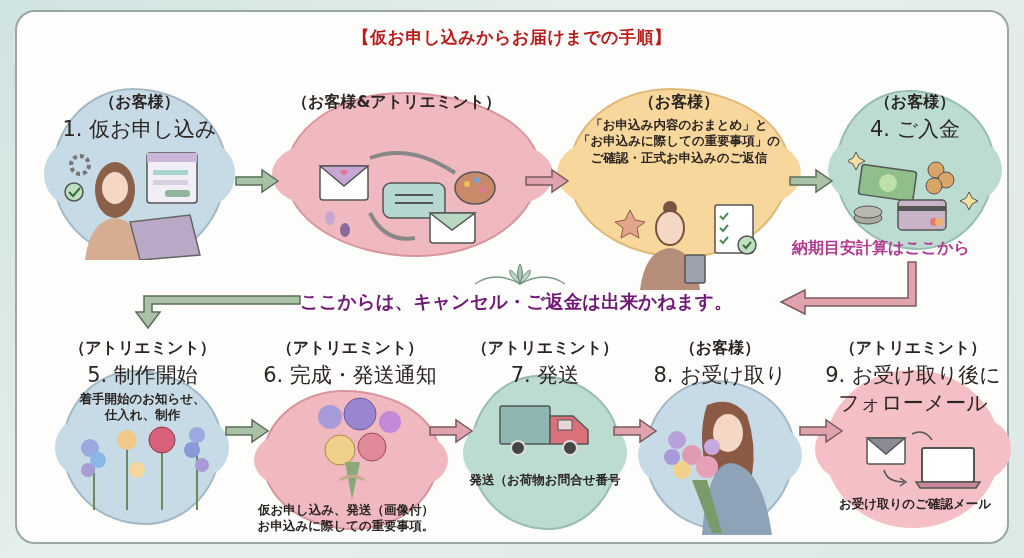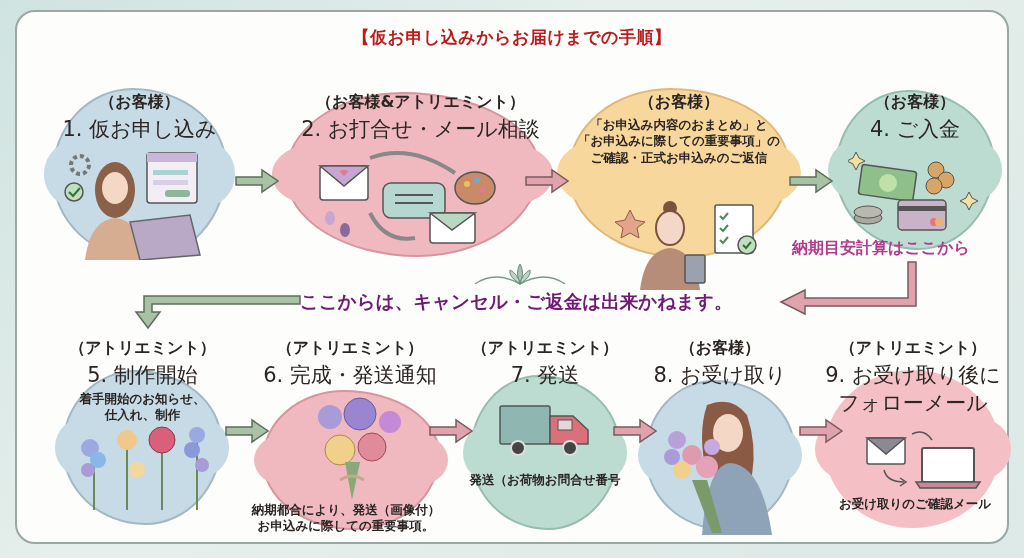--- a/index.html
+++ b/index.html
@@ -82,23 +82,22 @@
   <ellipse cx="55" cy="40" rx="20" ry="28" fill="#8a6049"></ellipse>
   <ellipse cx="55" cy="38" rx="13" ry="16" fill="#f4d7c4"></ellipse>
   <path d="M25 110 Q30 70 55 68 Q80 70 85 110 Z" fill="#d7ad92"></path>
   <path d="M70 72 L130 65 L140 105 L80 110 Z" fill="#b9a9c6" stroke="#666" stroke-width="1.5"></path>
 </svg>
 
 <svg class="arrow" style="left:234px;top:168px;" width="46" height="26" viewBox="0 0 46 26">
   <path d="M2 9 H28 V2 L44 13 L28 24 V17 H2 Z" fill="#a9c2a6" stroke="#5b6e5a" stroke-width="1.5"></path>
 </svg>
 
-<div class="step" style="left:288px;top:92px;width:265px;">
+<div class="step" style="left:264px;top:92px;width:265px;">
   <div class="role">（お客様&amp;アトリエミント）</div>
-  <div class="heading">2. お打合せ・メール相談</div>
 </div>
 <svg class="illus" style="left:315px;top:148px;" width="200" height="100" viewBox="0 0 200 100">
   <rect x="5" y="18" width="48" height="34" rx="3" fill="#fff" stroke="#555" stroke-width="1.5"></rect>
   <path d="M5 18 L29 38 L53 18 Z" fill="#c7a6d4" stroke="#555" stroke-width="1.5"></path>
   <path d="M29 28 l-4 -4 a3 3 0 0 1 4 -2 a3 3 0 0 1 4 2 Z" fill="#e07a96"></path>
   <path d="M55 10 Q95 -5 140 25" stroke="#888" stroke-width="4" fill="none"></path>
   <rect x="68" y="35" width="62" height="35" rx="8" fill="#b6d7cf" stroke="#555" stroke-width="1.5"></rect>
   <line x1="80" y1="47" x2="118" y2="47" stroke="#555" stroke-width="2"></line>
   <line x1="80" y1="55" x2="118" y2="55" stroke="#555" stroke-width="2"></line>
   <ellipse cx="160" cy="40" rx="20" ry="16" fill="#c98a6a" stroke="#555" stroke-width="1.5"></ellipse>
@@ -213,21 +212,21 @@
 <svg class="illus" style="left:290px;top:392px;" width="125" height="110" viewBox="0 0 125 110">
   <circle cx="40" cy="25" r="12" fill="#a99ad8"></circle>
   <circle cx="70" cy="22" r="16" fill="#9a86d0" stroke="#6a5a9a" stroke-width="1"></circle>
   <circle cx="100" cy="30" r="11" fill="#c48ad8"></circle>
   <circle cx="50" cy="58" r="15" fill="#f0d08a" stroke="#a88a4a" stroke-width="1"></circle>
   <circle cx="82" cy="55" r="14" fill="#e08a9a" stroke="#9a4a5a" stroke-width="1"></circle>
   <path d="M55 70 L62 108 L70 70 Z" fill="#8aa87a"></path>
   <path d="M50 88 Q62 80 74 88" stroke="#c9a88a" stroke-width="3" fill="none"></path>
 </svg>
 <div class="note" style="left:236px;top:502px;width:220px;">
-  <div>納期都合により、発送（画像付）</div>
+  <div>仮お申し込み、発送（画像付）</div>
   <div>お申込みに際しての重要事項。</div>
 </div>
 
 <svg class="arrow" style="left:428px;top:418px;" width="46" height="26" viewBox="0 0 46 26">
   <path d="M2 9 H28 V2 L44 13 L28 24 V17 H2 Z" fill="#e0a3ae" stroke="#7a5a60" stroke-width="1.5"></path>
 </svg>
 
 <div class="step" style="left:455px;top:338px;width:180px;">
   <div class="role">（アトリエミント）</div>
   <div class="heading">7. 発送</div>

